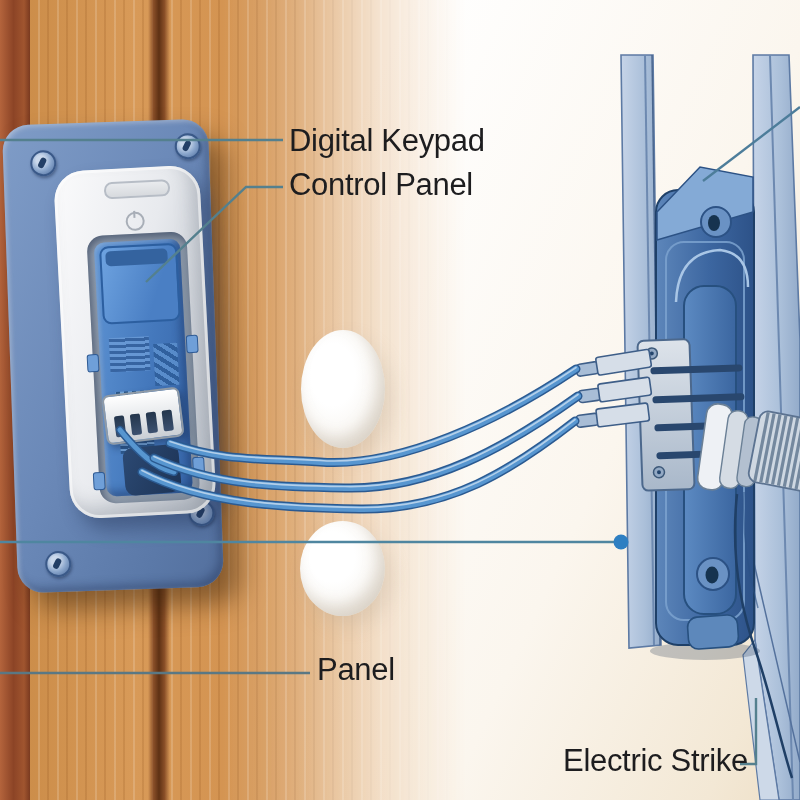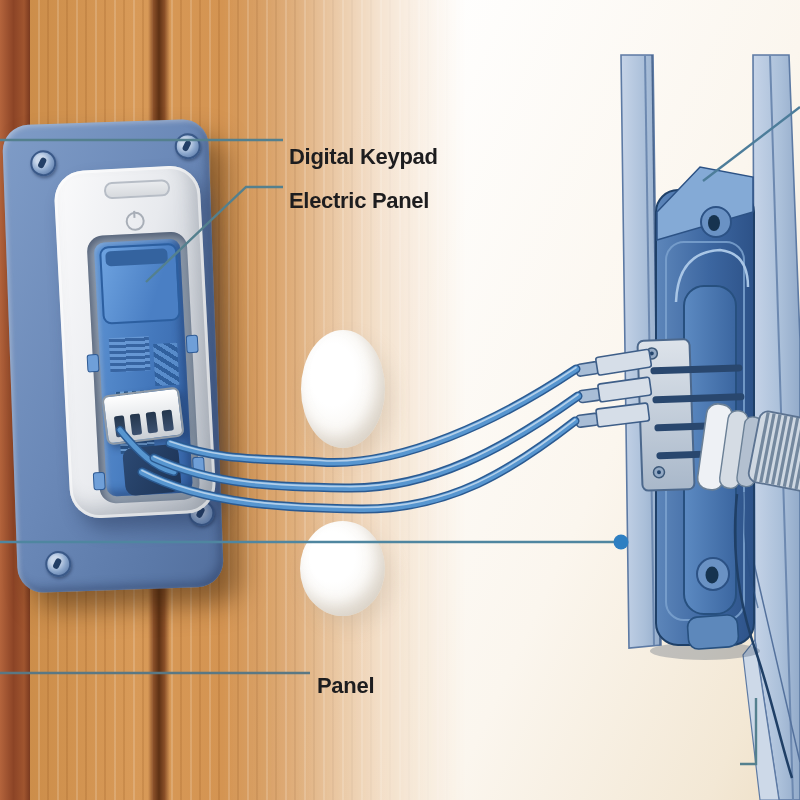--- a/index.html
+++ b/index.html
@@ -84,22 +84,22 @@
     background:linear-gradient(180deg,#ffffff,#e4e7ea 55%,#c9ced4);
     border:2px solid #8f9aa6;box-shadow:3px 4px 7px rgba(20,35,65,.4);
     display:flex;align-items:flex-end;justify-content:space-around;padding:0 5px 5px;box-sizing:border-box;}
   .port{width:10px;height:21px;border-radius:2px;background:linear-gradient(#24364c,#3c5170);}
   .exit{left:124px;top:446px;width:56px;height:48px;border-radius:10px;transform:rotate(-5deg);
     background:linear-gradient(120deg,#2c4a74,#1d3355);}
 
   .overlay{left:0;top:0;width:800px;height:800px;pointer-events:none;}
 
   
-  .label{position:absolute;font-weight:700;font-size:22px;line-height:1.12;color:#1d1d1f;
-    letter-spacing:-0.3px;white-space:nowrap;margin-top:21px;}
+  .label{position:absolute;font-weight:400;font-size:31px;line-height:1.12;color:#1d1d1f;
+    letter-spacing:-0.3px;white-space:nowrap;}
   .l-dk{left:289px;top:124px;} .l-cp{left:289px;top:168px;}
   .l-pl{left:317px;top:653px;} .l-es{left:563px;top:744px;}
 </style>
 </head>
 <body>
 
 <div class="scene">
 
   <div class="abs wood">
     <div class="abs door-edge"></div>
@@ -274,15 +274,16 @@
       <path d="M283,187 L246,187 L146,282"></path>
       <path d="M0,542 L614,542" stroke="#4f86a0"></path>
       <path d="M0,673 L310,673" stroke="#5a7884"></path>
       <path d="M740,764 L756,764 L756,698"></path>
       <path d="M703,181 L800,107" stroke="#4d7d9a"></path>
     </g>
     <circle cx="621" cy="542" r="7.5" fill="#2e7fc2"></circle>
   </svg>
 
   <div class="label l-dk">Digital Keypad</div>
-  <div class="label l-cp">Electric Panel</div>
+  <div class="label l-cp">Control Panel</div>
   <div class="label l-pl">Panel</div>
+  <div class="label l-es">Electric Strike</div>
 </div>
 
 </body></html>

